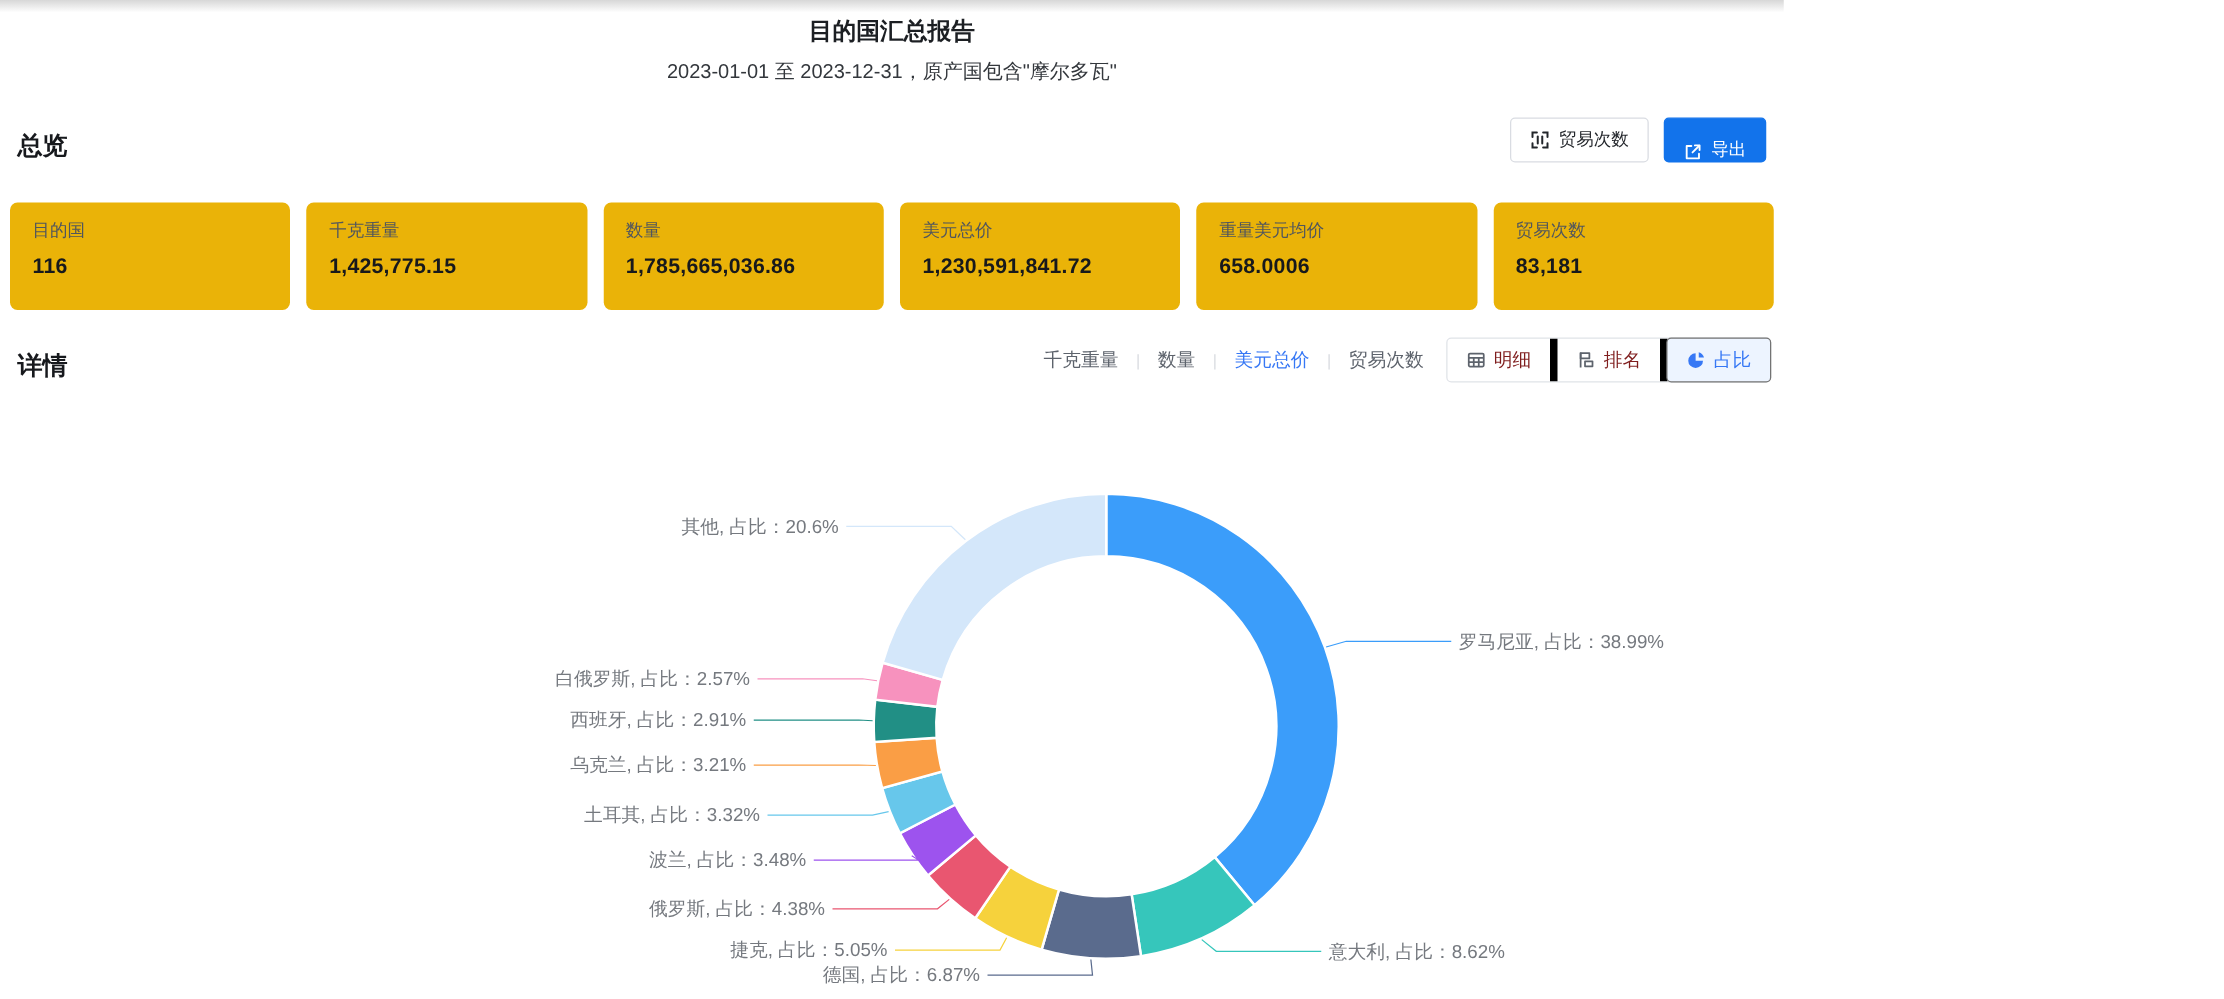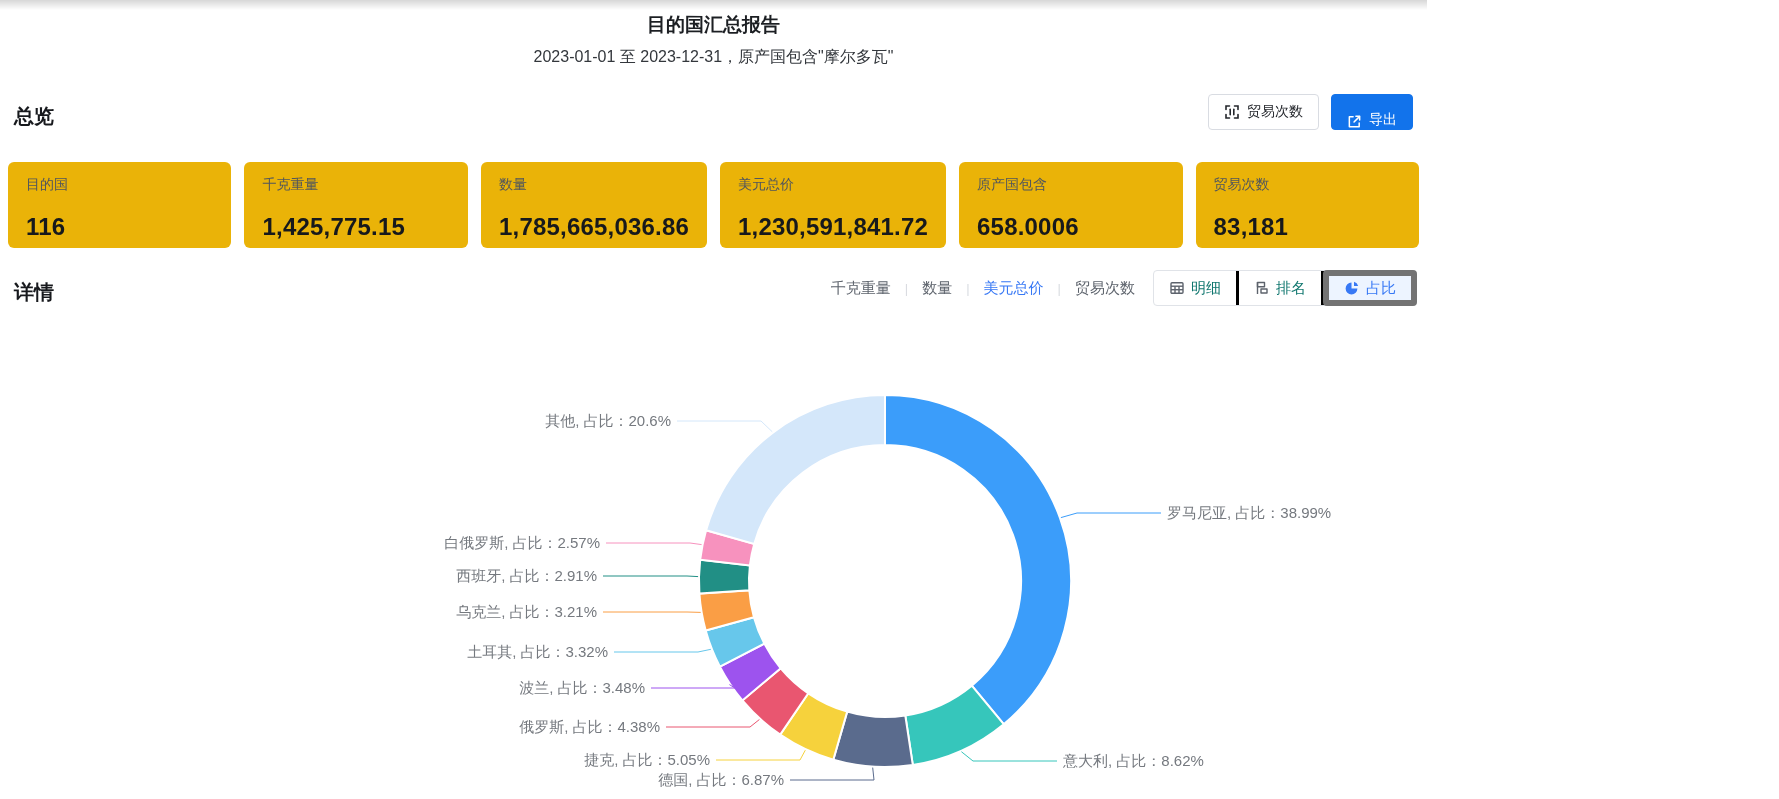--- a/index.html
+++ b/index.html
@@ -25,34 +25,34 @@
     border-radius:4px; font-size:14px; cursor:pointer; white-space:nowrap; }
   .btn-plain { background:#fff; border:1px solid #d9dce2; color:#23262b; }
   .btn-primary { background:#1273eb; border:1px solid #1273eb; color:#fff;align-items:flex-end; }
   .btn svg { display:block; }
 
   
   .cards { position:absolute; left:8px; right:8px; top:162px; height:86px;
     display:flex; gap:13px; }
   .card { flex:1 1 0; background:#eab308; border-radius:6px; padding:14px 18px 0 18px; }
   .card-label { font-size:14px; color:#51565d; }
-  .card-value { margin-top:19px; font-size:24px; font-weight:700; color:#17191c; letter-spacing:.2px; }
+  .card-value { margin-top:9px; font-size:17px; font-weight:700; color:#17191c; letter-spacing:.2px; }
 
   
   .detail-controls { position:absolute; top:270px; right:10px; display:flex; align-items:center; }
   .metric-tabs { display:flex; align-items:center; margin-right:18px; }
   .metric-tab { font-size:15px; color:#5d636c; cursor:pointer; }
   .metric-tab.active { color:#3778f5; }
   .tab-sep { color:#d9dce1; margin:0 14px; font-size:13px; }
 
   .seg-group { display:flex; border:1px solid #e0e3e8; border-radius:4px; overflow:visible; background:#fff; }
   .seg-btn { display:flex; align-items:center; gap:6px; height:34px; padding:0 15px;
-    font-size:15px; color:#0f766e; cursor:pointer; border-right:3px solid #000000; }
+    font-size:15px; color:#7f1d1d; cursor:pointer; border-right:6px solid #000000; }
   .seg-btn:last-child { border-right:none; }
-  .seg-btn.active { border:6px solid #737373; background:#edf4ff; color:#3778f5;
+  .seg-btn.active { border:1px solid #737373; background:#edf4ff; color:#3778f5;
     border-radius:4px; margin:-1px; height:36px; }
   .seg-btn svg { display:block; }
 
   
   #chart { position:absolute; left:0; top:320px; width:1779px; height:479px; }
   #donut-svg { position:absolute; left:0; top:-320px; width:1779px; height:799px; }
   #donut-svg text { font-size:15px; fill:#75797f; }
 </style>
 </head>
 <body>
@@ -102,21 +102,21 @@
     </div>
     <div class="card">
       <div class="card-label">数量</div>
       <div class="card-value">1,785,665,036.86</div>
     </div>
     <div class="card">
       <div class="card-label">美元总价</div>
       <div class="card-value">1,230,591,841.72</div>
     </div>
     <div class="card">
-      <div class="card-label">原产国包含</div>
+      <div class="card-label">重量美元均价</div>
       <div class="card-value">658.0006</div>
     </div>
     <div class="card">
       <div class="card-label">贸易次数</div>
       <div class="card-value">83,181</div>
     </div>
   </div>
 
   <div class="section-label" id="detail-label">详情</div>
 

